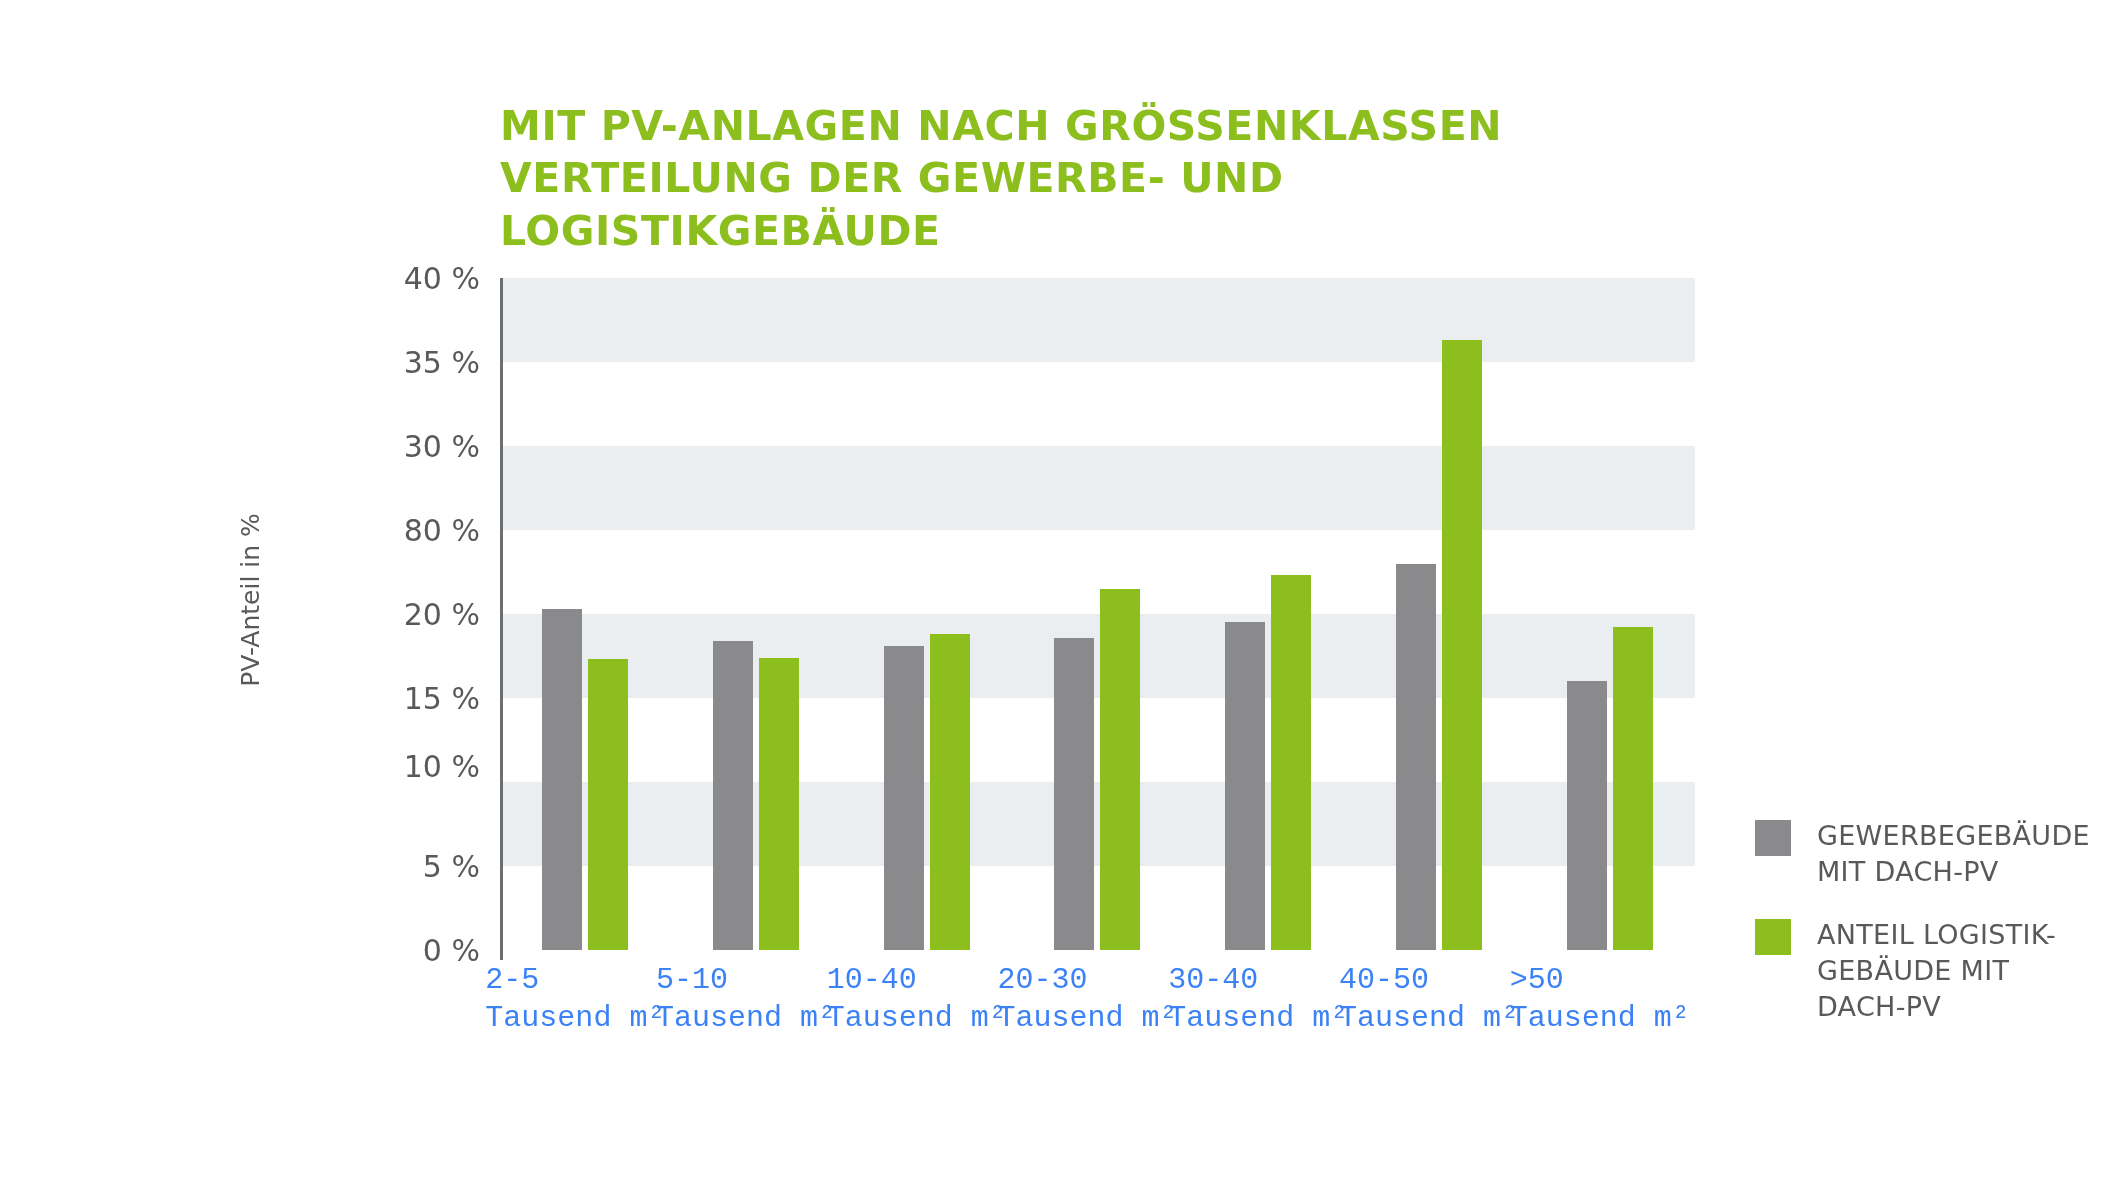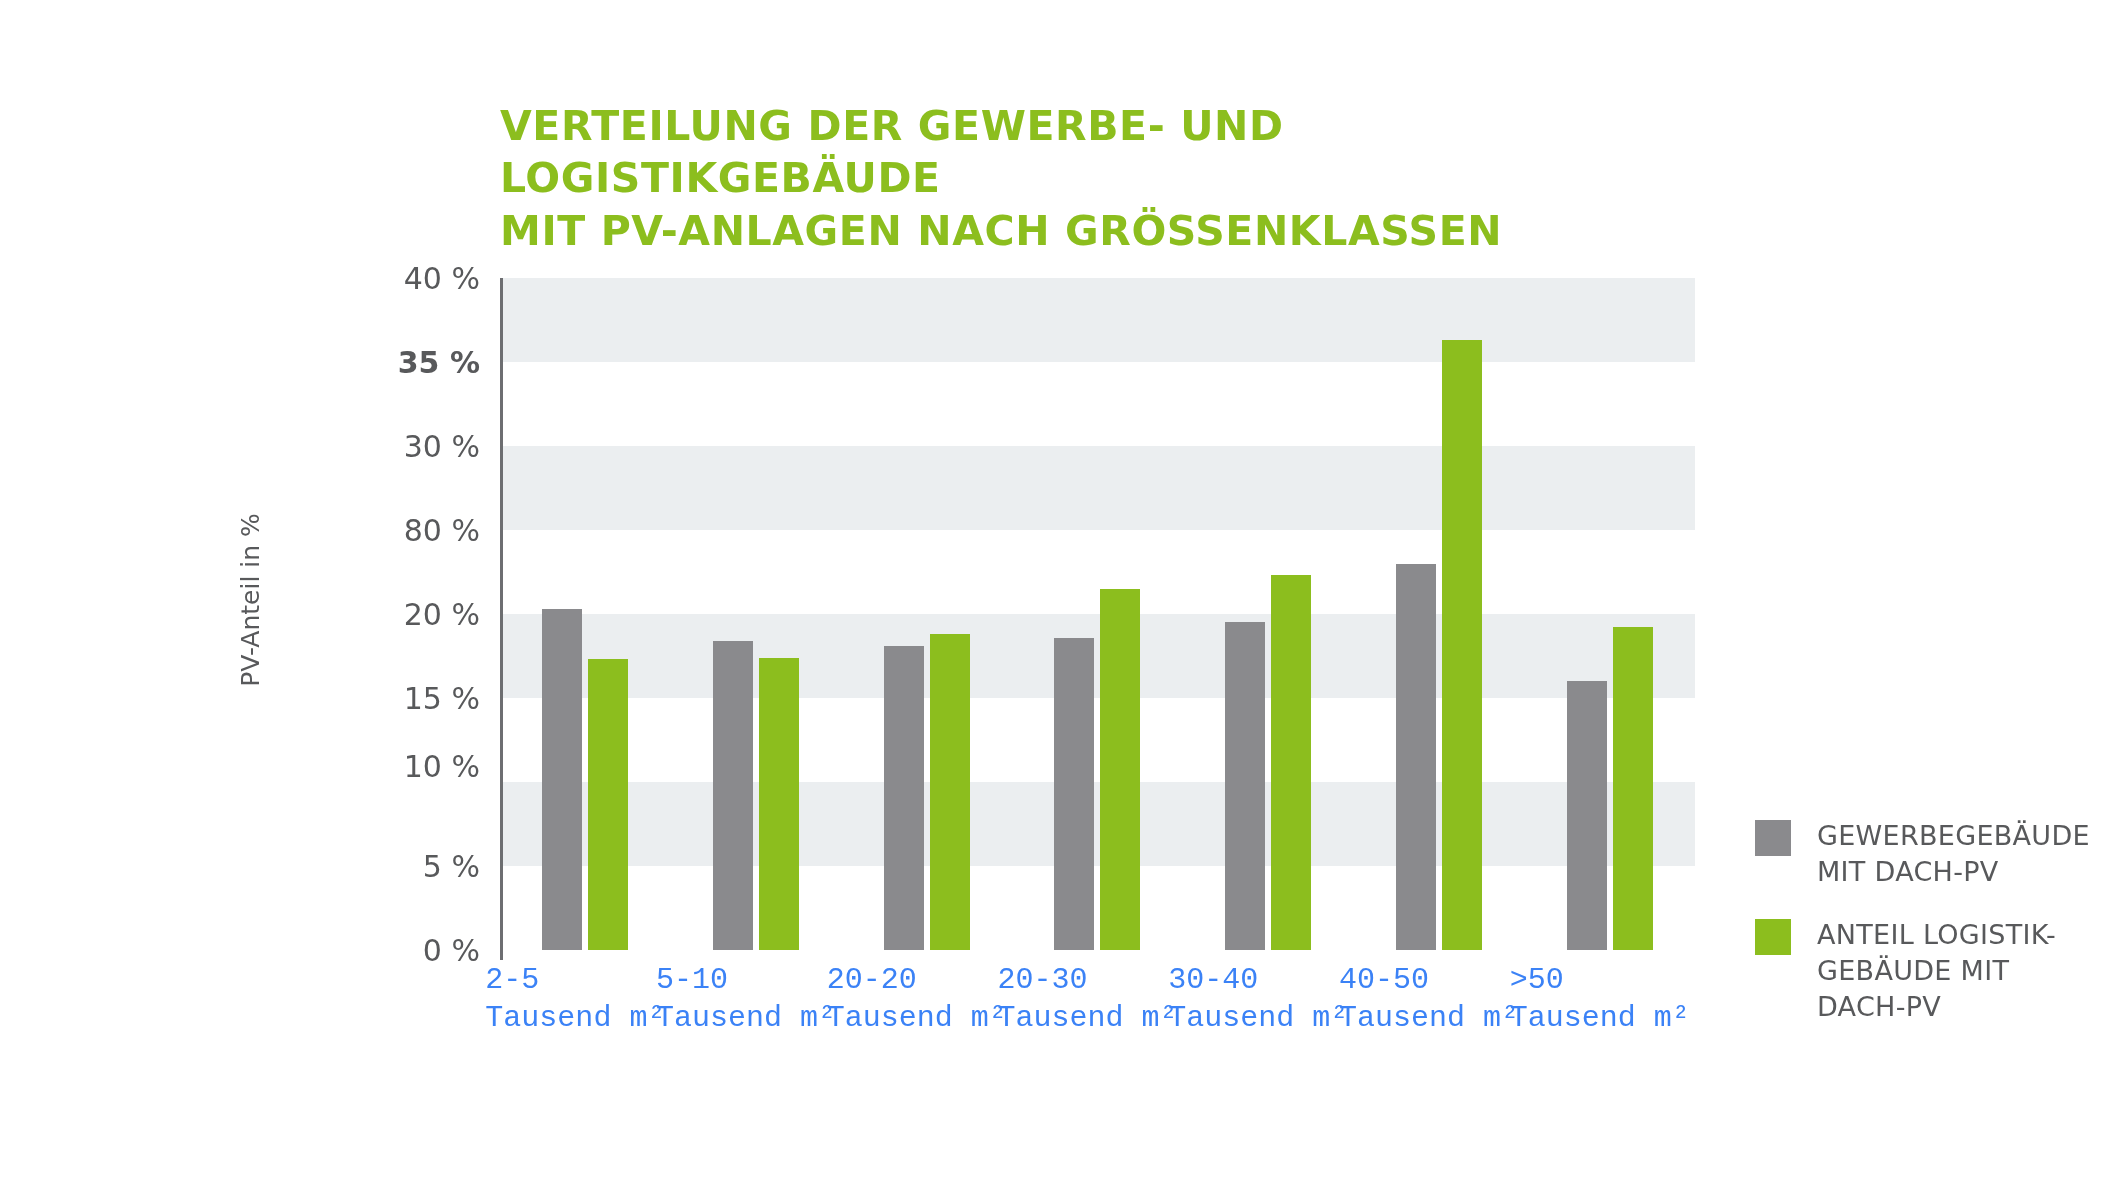--- a/index.html
+++ b/index.html
@@ -174,22 +174,22 @@
     margin-left: 8px;
   }
   .legend-label span { display: block; }
 </style>
 </head>
 <body>
 
 <div class="page">
 
   <div class="chart-title">
+    <span class="line">MIT PV-ANLAGEN NACH GRÖSSENKLASSEN</span>
     <span class="line">VERTEILUNG DER GEWERBE- UND LOGISTIKGEBÄUDE</span>
-    <span class="line">MIT PV-ANLAGEN NACH GRÖSSENKLASSEN</span>
   </div>
 
   <div class="ylabel">PV-Anteil in %</div>
 
   <div class="plot" id="plot-bands">
       <div class="band" style="top: 0px; height: 84px;"></div>
       <div class="band" style="top: 168px; height: 84px;"></div>
       <div class="band" style="top: 336px; height: 84px;"></div>
       <div class="band" style="top: 504px; height: 84px;"></div>
     </div>
@@ -197,21 +197,21 @@
   <div class="axis-line"></div>
 
   <div class="yticks" id="yticks">
       <div class="ytick" style="top: 950px;">0 %</div>
       <div class="ytick" style="top: 866px;">5 %</div>
       <div class="ytick" style="top: 766px;">10 %</div>
       <div class="ytick" style="top: 698px;">15 %</div>
       <div class="ytick" style="top: 614px;">20 %</div>
       <div class="ytick" style="top: 530px;">80 %</div>
       <div class="ytick" style="top: 446px;">30 %</div>
-      <div class="ytick" style="top: 362px; font-weight: bold;">35 %</div>
+      <div class="ytick" style="top: 362px;">35 %</div>
       <div class="ytick" style="top: 278px;">40 %</div>
     </div>
 
   <div class="bars" id="bars">
       <div class="group" style="left: 0px; width: 170.714px;">
         <div class="bar grey" style="height: 341.04px; background: rgb(138, 138, 141); left: 42.3571px;"></div>
         <div class="bar green" style="height: 290.64px; background: rgb(140, 190, 30); left: 88.3571px;"></div>
       </div>
       <div class="group" style="left: 170.714px; width: 170.714px;">
         <div class="bar grey" style="height: 309.12px; background: rgb(138, 138, 141); left: 42.3571px;"></div>
@@ -242,21 +242,21 @@
   <div class="xticks" id="xticks">
       <div class="xtick" style="left: -14.6429px; top: 0px;">
         <span>2-5</span>
         <span>Tausend m²</span>
       </div>
       <div class="xtick" style="left: 156.071px; top: 0px;">
         <span>5-10</span>
         <span>Tausend m²</span>
       </div>
       <div class="xtick" style="left: 326.786px; top: 0px;">
-        <span>20-20</span>
+        <span>10-40</span>
         <span>Tausend m²</span>
       </div>
       <div class="xtick" style="left: 497.5px; top: 0px;">
         <span>20-30</span>
         <span>Tausend m²</span>
       </div>
       <div class="xtick" style="left: 668.214px; top: 0px;">
         <span>30-40</span>
         <span>Tausend m²</span>
       </div>

